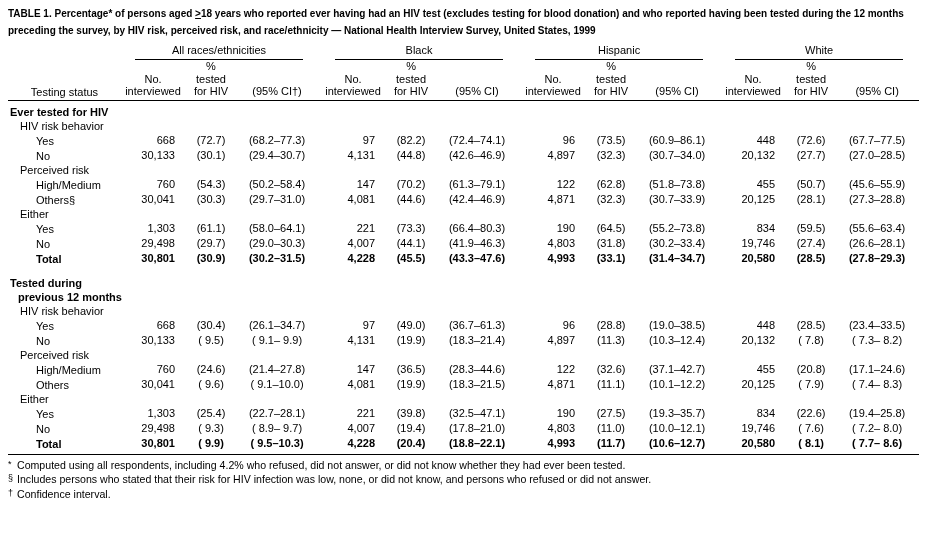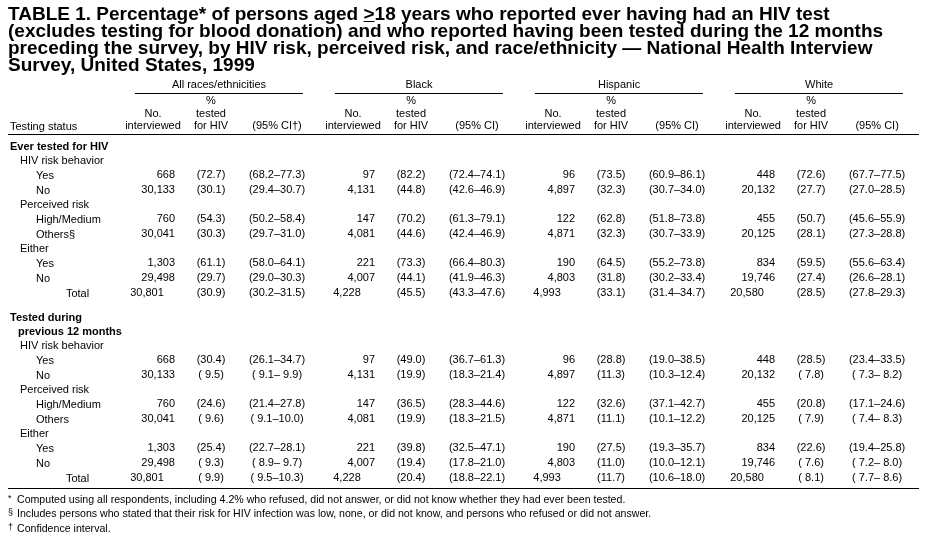--- a/index.html
+++ b/index.html
@@ -1,35 +1,35 @@
 <!DOCTYPE html>
 <html><head>
 <meta charset="utf-8">
 <style>
   html,body{margin:0;padding:0;background:#fff;}
   body{width:927px;height:544px;font-family:"Liberation Sans",sans-serif;color:#000;overflow:hidden;}
   .page{padding:5px 8px 0 8px;}
-  .title{font-weight:bold;font-size:19px;line-height:17px;letter-spacing:0;}
+  .title{font-weight:bold;font-size:10px;line-height:17px;letter-spacing:0;}
   .ge{text-decoration:underline;}
   table{border-collapse:collapse;table-layout:fixed;width:911px;margin-top:5px;}
   th,td{padding:0;font-size:11px;vertical-align:bottom;white-space:pre;}
   thead th{font-weight:normal;}
   .grp{border-bottom:1.5px solid #000;text-align:center;padding-bottom:2px;margin:0 16px;font-size:11px;line-height:13px;}
   tr.subhead th{border-bottom:1.5px solid #000;padding-bottom:2px;}
   tr.subhead th div{line-height:12.5px;text-align:center;}
-  th.label-head{text-align:left;vertical-align:bottom;padding-left:2px;}
+  th.label-head{text-align:center;vertical-align:bottom;padding-left:2px;}
   tbody td{line-height:15px;}
   tbody tr:first-child td{padding-top:4px;}
   td.num{text-align:right;padding-right:12px;}
   td.pct{text-align:center;}
   td.ci{text-align:center;}
   td.label div{line-height:14px;}
   td.label div + div{padding-left:8px;}
   tr.section td.label{font-weight:bold;}
-  tr.total td{font-weight:normal;text-align:center;}
+  tr.total td{font-weight:bold;}
   .ind0{padding-left:2px;}
   .ind1{padding-left:12px;}
   .ind2{padding-left:28px;}
   tr.spacer td{height:10px;}
   tbody tr.last td{border-bottom:1.5px solid #000;padding-bottom:3px;}
   .footnotes{margin-top:3px;font-size:10.6px;line-height:13.5px;}
   .footnote .fm{display:inline-block;width:9px;font-size:9px;vertical-align:2px;}
 </style>
 </head>
 <body>
@@ -404,21 +404,21 @@
         <tr class="total last">
           <td class="label ind2"><div>Total</div></td>
           <td class="num">30,801</td>
           <td class="pct">( 9.9)</td>
           <td class="ci">( 9.5–10.3)</td>
           <td class="num">4,228</td>
           <td class="pct">(20.4)</td>
           <td class="ci">(18.8–22.1)</td>
           <td class="num">4,993</td>
           <td class="pct">(11.7)</td>
-          <td class="ci">(10.6–18.0)</td>
+          <td class="ci">(10.6–12.7)</td>
           <td class="num">20,580</td>
           <td class="pct">( 8.1)</td>
           <td class="ci">( 7.7– 8.6)</td>
         </tr>
       </tbody>
   </table>
 
   <div class="footnotes">
     <div class="footnote"><span class="fm">*</span><span>Computed using all respondents, including 4.2% who refused, did not answer, or did not  know whether they had ever been tested.</span></div>
     <div class="footnote"><span class="fm">§</span><span>Includes persons who stated that their risk for HIV infection was low, none, or did not know, and persons who refused or did not answer.</span></div>

